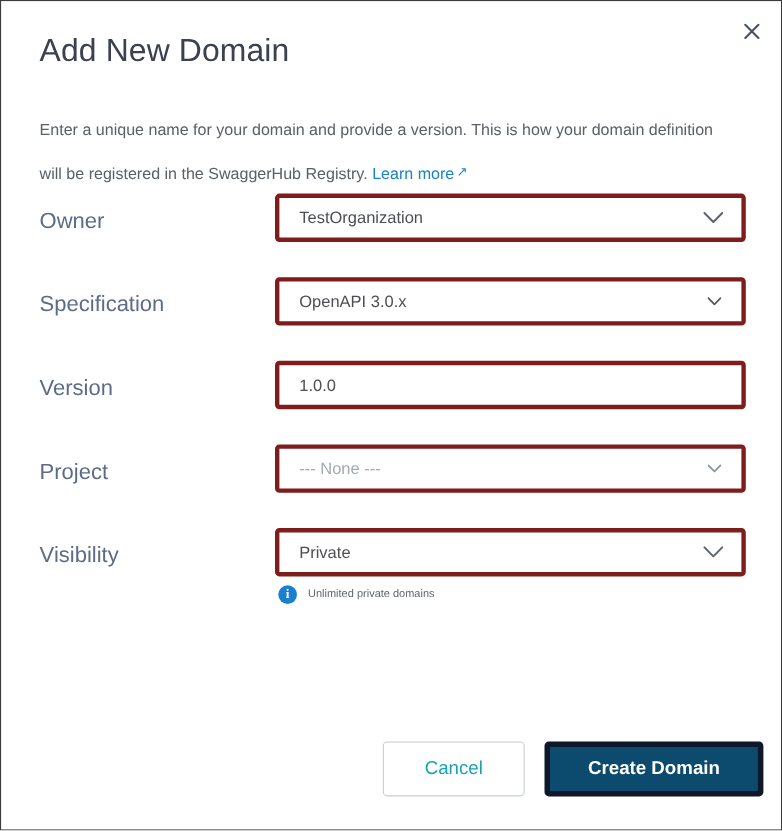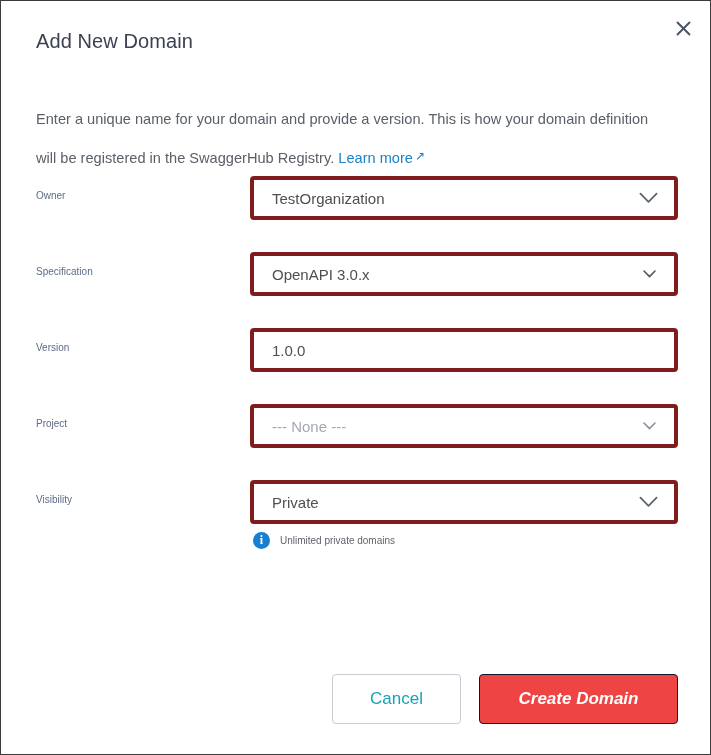--- a/index.html
+++ b/index.html
@@ -40,21 +40,21 @@
     border: none;
     padding: 0;
   }
   .close-btn svg { display: block; }
 
   
   .dialog-title {
     position: absolute;
     left: 35px;
     top: 29px;
-    font-size: 20px;
+    font-size: 29px;
     font-weight: 400;
     color: #3b4151;
     letter-spacing: 0.1px;
     white-space: nowrap;
   }
 
   
   .dialog-desc {
     position: absolute;
     left: 35px;
@@ -84,21 +84,21 @@
     width: 711px;
   }
   .form-row {
     position: relative;
     height: 76px;
   }
   .form-label {
     position: absolute;
     left: 35px;
     top: 14px;
-    font-size: 10px;
+    font-size: 20px;
     color: #5c6b86;
     white-space: nowrap;
   }
   .field {
     position: absolute;
     left: 249px;
     top: 0;
     width: 428px;
     height: 44px;
     box-sizing: border-box;
@@ -155,21 +155,21 @@
   }
   .hint-text {
     font-size: 10px;
     color: #60646b;
     white-space: nowrap;
   }
 
   
   .footer {
     position: absolute;
-    left: 0;
+    left: 16px;
     top: 673px;
     width: 645px;
     height: 52px;
   }
   .btn {
     position: absolute;
     top: 0;
     height: 50px;
     box-sizing: border-box;
     border-radius: 4px;
@@ -184,25 +184,24 @@
   .btn-cancel {
     left: 331px;
     width: 129px;
     background: #ffffff;
     border: 1px solid #c8cdd4;
     color: #17a2b8;
   }
   .btn-primary {
     left: 478px;
     width: 199px;
-    background: #ef4444;
-    border: 1px solid #0f172a;
+    background: #0c4a6e;
+    border: 5px solid #0f172a;
     color: #ffffff;
     font-weight: bold;
-    font-style: italic;
   }
 </style>
 </head>
 <body>
 
 <div class="screen">
 
   <button class="close-btn" aria-label="Close">
     <svg width="15" height="15" viewBox="0 0 15 15">
       <path d="M1.5 1.5 L13.5 13.5 M13.5 1.5 L1.5 13.5" stroke="#4a5163" stroke-width="1.9" stroke-linecap="round"></path>

